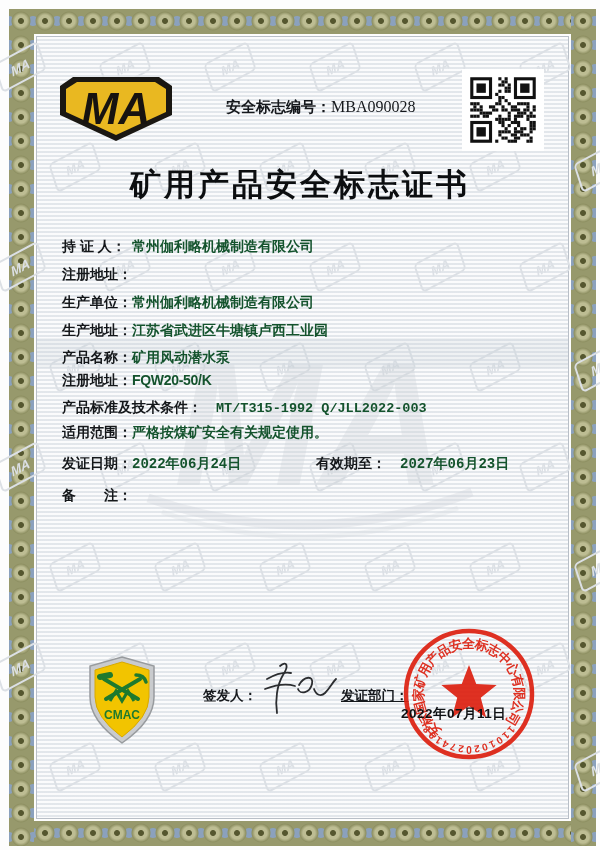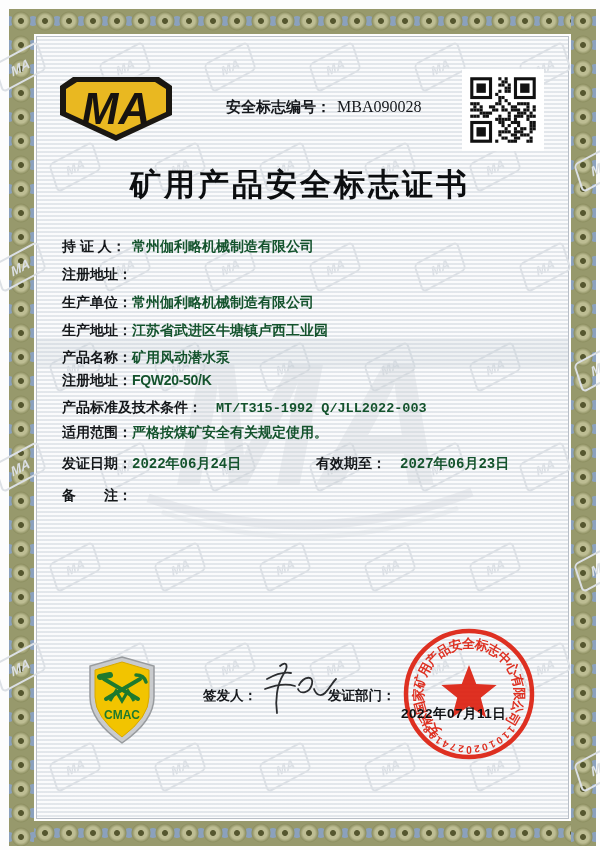--- a/index.html
+++ b/index.html
@@ -37,21 +37,21 @@
   .big-wm{position:absolute;left:140px;top:320px;width:340px;height:230px;
     pointer-events:none;opacity:.6;}
 
   .soft-band{position:absolute;left:37px;right:32px;height:30px;
     background:rgba(198,206,214,.22);}
 
   
   .ma-logo{position:absolute;left:60px;top:77px;width:112px;height:64px;}
   .certno{position:absolute;left:226px;top:98px;white-space:nowrap;}
   .certno .lbl{font:bold 15px "Liberation Sans",sans-serif;color:#15181c;}
-  .certno .val{font:16px "Liberation Serif",serif;color:#15181c;margin-left:6px;}
+  .certno .val{font:16px "Liberation Serif",serif;color:#15181c;}
   .qr{position:absolute;left:464px;top:71px;width:78px;height:78px;background:#fff;
       box-shadow:0 0 0 2px #fff;}
 
   .title{position:absolute;left:0;right:0;top:164px;text-align:center;
     font-weight:bold;font-size:31px;letter-spacing:3px;color:#0c0e10;
     font-family:"Liberation Serif",serif;}
 
   
   .row{position:absolute;left:62px;right:36px;display:flex;align-items:baseline;}
   .flabel{font:bold 14px "Liberation Sans",sans-serif;color:#14171a;
@@ -66,22 +66,22 @@
 
   .statement{position:absolute;left:48px;right:46px;top:566px;
     font:bold 13.2px "DejaVu Serif",serif;color:#111418;line-height:1.55;
     text-align:justify;text-indent:2em;}
 
   
   .cmac{position:absolute;left:86px;top:655px;width:72px;height:90px;}
   .signer-lbl{position:absolute;left:203px;top:687px;
     font:bold 13.5px "Liberation Sans",sans-serif;color:#15181c;}
   .autograph{position:absolute;left:250px;top:658px;width:92px;height:64px;}
-  .dept-lbl{position:absolute;left:328px;top:687px;
-    font:bold 13.5px "Liberation Sans",sans-serif;color:#15181c;}
+  .dept-lbl{position:absolute;left:341px;top:687px;
+    font:bold 13.5px "Liberation Sans",sans-serif;color:#15181c;text-decoration:underline;}
   .seal{position:absolute;left:399px;top:624px;width:140px;height:140px;z-index:4;
     opacity:.93;}
   .seal-date{position:absolute;left:401px;top:705px;z-index:5;
     font:bold 13.5px "Liberation Sans",sans-serif;color:#0e1012;letter-spacing:.5px;}
 </style>
 </head>
 <body>
 
 <div class="cert">
 

